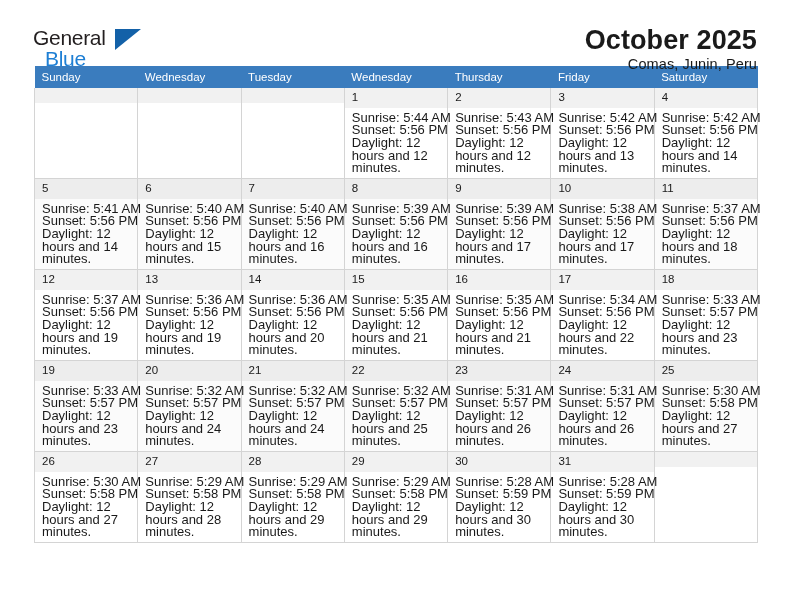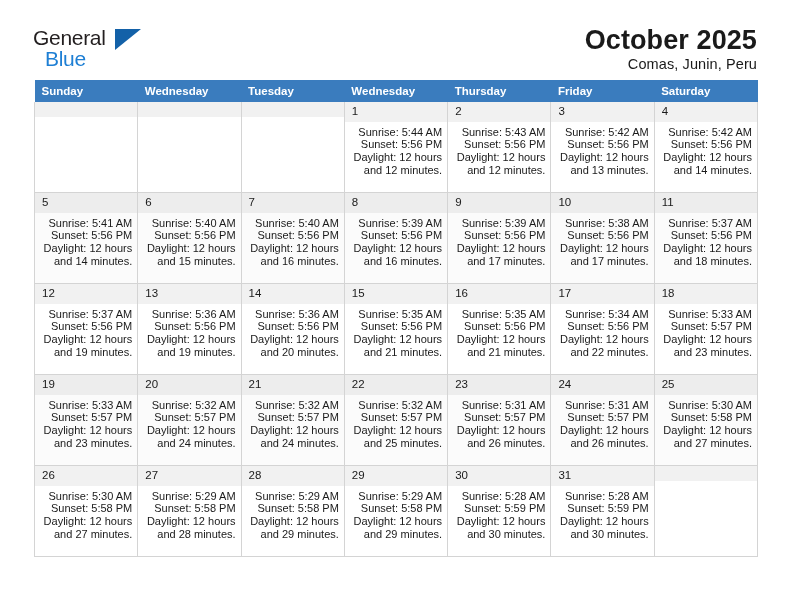--- a/index.html
+++ b/index.html
@@ -23,21 +23,21 @@
     position: relative;
   }
 
   
   .header {
     display: flex;
     align-items: flex-start;
     justify-content: space-between;
     padding: 26px 35px 0 33px;
     box-sizing: border-box;
-    height: 80px;
+    height: 66px;
   }
   .logo {
     position: relative;
     width: 120px;
     height: 52px;
     line-height: 1;
     user-select: none;
   }
   .logo-general {
     font-size: 21px;
@@ -91,21 +91,21 @@
   .calendar {
     margin: 0 34px;
     border-collapse: collapse;
     width: 724px;
     table-layout: fixed;
   }
   .calendar th {
     background: #3a7cbe;
     color: #ffffff;
     font-size: 11.5px;
-    font-weight: bold;
+    font-weight: normal;
     text-align: left;
     padding: 5px 0 5px 7px;
     height: 20px;
     box-sizing: border-box;
     border: none;
   }
   .calendar td {
     vertical-align: top;
     border: 1px solid #d4d4d4;
     border-top: none;
@@ -136,24 +136,23 @@
   }
   tr.week-alt .daynum {
     background: #ededed;
   }
   .empty .daynum {
     background: #f1f1f1;
     color: transparent;
   }
   .info {
     padding: 4px 5px 0 7px;
-    font-size: 11px;
+    font-size: 13px;
     line-height: 12.6px;
     color: #1a1a1a;
-    text-align: right;
   }
   .info div {
     white-space: nowrap;
   }
   .info .daylight {
     white-space: normal;
   }
 </style>
 </head>
 <body>

